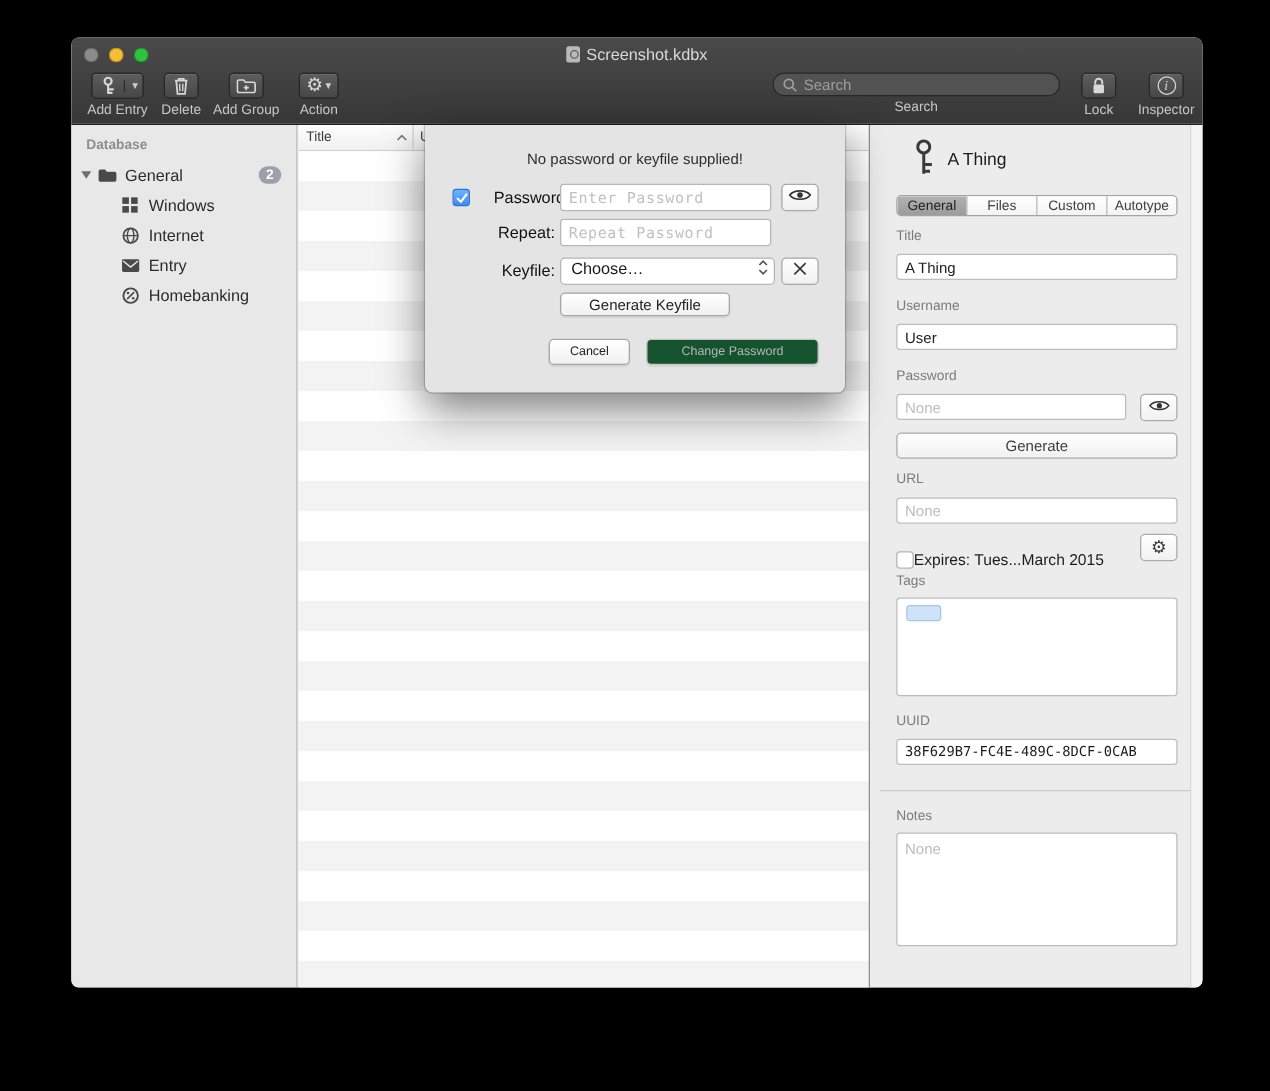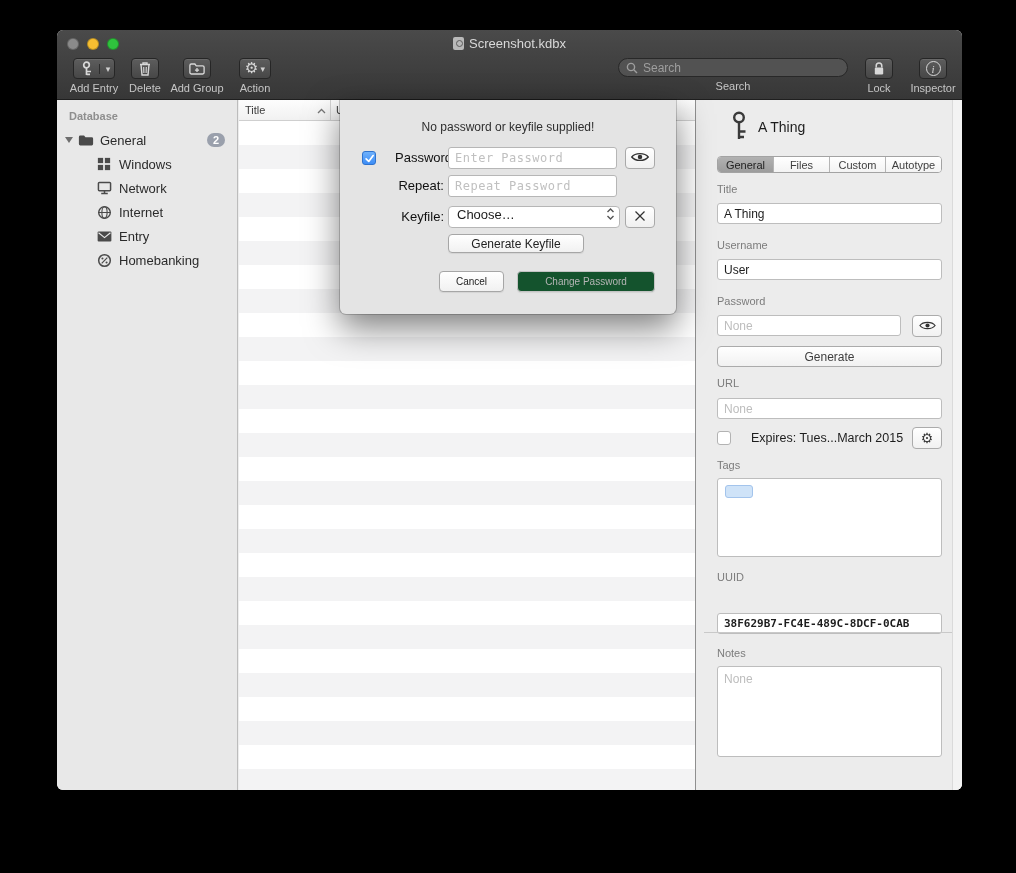--- a/index.html
+++ b/index.html
@@ -150,21 +150,21 @@
   .wide-btn {
     position:absolute; left:21px; width:225px; height:21px;
     background:linear-gradient(#ffffff,#f1f1f1); border:1px solid #ababab; border-radius:4px;
     font-size:12px; color:#3d3d3d; display:flex; align-items:center; justify-content:center;
   }
   .checkbox {
     width:14px; height:14px; border-radius:3px; background:#fff; border:1px solid #b3b3b3;
     display:inline-flex; align-items:center; justify-content:center; flex:0 0 14px;
   }
   .checkbox.checked { background:linear-gradient(#6fb1fb,#3d8df6); border:1px solid #2e73cf; }
-  .expires-row { position:absolute; left:21px; top:331px; display:flex; align-items:center; gap:20px; font-size:12.5px; color:#1d1d1d; }
+  .expires-row { position:absolute; left:21px; top:341px; display:flex; align-items:center; gap:0; font-size:12.5px; color:#1d1d1d; }
   .tags-box { position:absolute; left:21px; top:378px; width:225px; height:79px; background:#fff; border:1px solid #bdbdbd; border-radius:3px; padding:5px 7px; }
   .tag-chip { width:28px; height:13px; border-radius:3px; background:#cfe3f8; border:1px solid #a3c4ec; }
   .uuid-field { font-family:"DejaVu Sans Mono", monospace; font-size:11px; white-space:nowrap; overflow:hidden; }
   .insp-divider { position:absolute; left:8px; top:532px; width:250px; height:1px; background:#c9c9c9; }
   .notes-box {
     position:absolute; left:21px; top:566px; width:225px; height:91px;
     background:#fff; border:1px solid #bdbdbd; border-radius:3px;
     font-size:12px; color:#1d1d1d; padding:5px 6px; resize:none; outline:none;
     font-family:"Liberation Sans", sans-serif;
   }
@@ -328,30 +328,20 @@
         <svg width="14" height="14" viewBox="0 0 16 16">
             <rect x="1" y="1" width="6" height="6" fill="currentColor"></rect>
             <rect x="9" y="1" width="6" height="6" fill="currentColor"></rect>
             <rect x="1" y="9" width="6" height="6" fill="currentColor"></rect>
             <rect x="9" y="9" width="6" height="6" fill="currentColor"></rect>
           </svg>
       </span>
       <span>Windows</span>
     </div>
 
-    <div class="tree-row child">
-      <span class="tree-icon">
-        <svg width="15" height="14" viewBox="0 0 16 15">
-            <rect x="1.5" y="1.5" width="13" height="9" rx="1" fill="none" stroke="currentColor" stroke-width="1.6"></rect>
-            <line x1="8" y1="10.5" x2="8" y2="13" stroke="currentColor" stroke-width="1.6"></line>
-            <line x1="4.5" y1="13.5" x2="11.5" y2="13.5" stroke="currentColor" stroke-width="1.6"></line>
-          </svg>
-      </span>
-      <span>Network</span>
-    </div>
 
     <div class="tree-row child">
       <span class="tree-icon">
         <svg width="15" height="15" viewBox="0 0 16 16">
             <circle cx="8" cy="8" r="6.2" fill="none" stroke="currentColor" stroke-width="1.5"></circle>
             <ellipse cx="8" cy="8" rx="2.8" ry="6.2" fill="none" stroke="currentColor" stroke-width="1.2"></ellipse>
             <line x1="1.8" y1="8" x2="14.2" y2="8" stroke="currentColor" stroke-width="1.2"></line>
           </svg>
       </span>
       <span>Internet</span>
@@ -443,21 +433,21 @@
     <span class="mini-btn" style="top:327px">
       <span class="gear-glyph small">⚙</span>
     </span>
 
     <span class="insp-label" style="top:359px">Tags</span>
     <div class="tags-box">
       <span class="tag-chip" style="display:inline-block"></span>
     </div>
 
     <span class="insp-label" style="top:471px">UUID</span>
-    <input class="insp-field uuid-field" style="top: 513px; font-weight: bold;" value="38F629B7-FC4E-489C-8DCF-0CAB">
+    <input class="insp-field uuid-field" style="top: 491px;" value="38F629B7-FC4E-489C-8DCF-0CAB">
 
     <div class="insp-divider"></div>
 
     <span class="insp-label" style="top:547px">Notes</span>
     <textarea class="notes-box" placeholder="None" style=""></textarea>
 
     <div class="scroll-strip"></div>
   </div>
 
   <div class="dialog">

